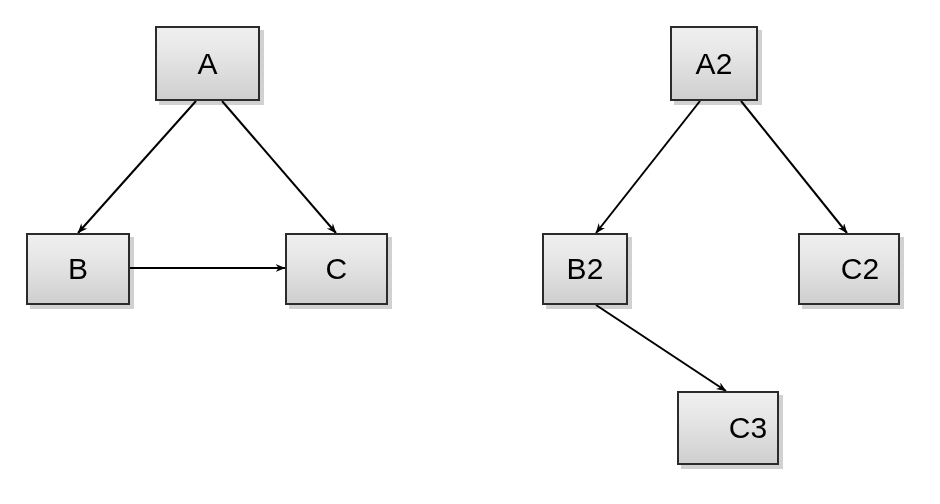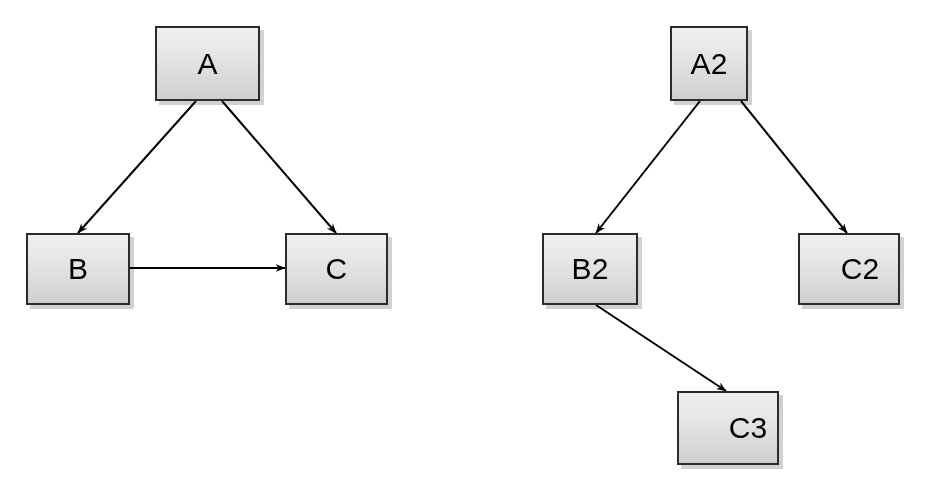--- a/index.html
+++ b/index.html
@@ -70,24 +70,24 @@
   <div id="nodes-group">
       <div class="node" style="left: 155px; top: 26px; width: 105px; height: 75px;">
         <span class="node-label">A</span>
       </div>
       <div class="node" style="left: 26px; top: 233px; width: 104px; height: 72px;">
         <span class="node-label">B</span>
       </div>
       <div class="node" style="left: 285px; top: 233px; width: 103px; height: 72px;">
         <span class="node-label">C</span>
       </div>
-      <div class="node" style="left: 670px; top: 26px; width: 78px; height: 75px;">
+      <div class="node" style="left: 670px; top: 26px; width: 88px; height: 75px;">
         <span class="node-label">A2</span>
       </div>
-      <div class="node" style="left: 542px; top: 233px; width: 96px; height: 72px;">
+      <div class="node" style="left: 542px; top: 233px; width: 86px; height: 72px;">
         <span class="node-label">B2</span>
       </div>
       <div class="node" style="left: 798px; top: 233px; width: 102px; height: 72px; padding-left: 22px;">
         <span class="node-label">C2</span>
       </div>
       <div class="node" style="left: 677px; top: 391px; width: 102px; height: 74px; padding-left: 40px;">
         <span class="node-label">C3</span>
       </div>
     </div>
 

